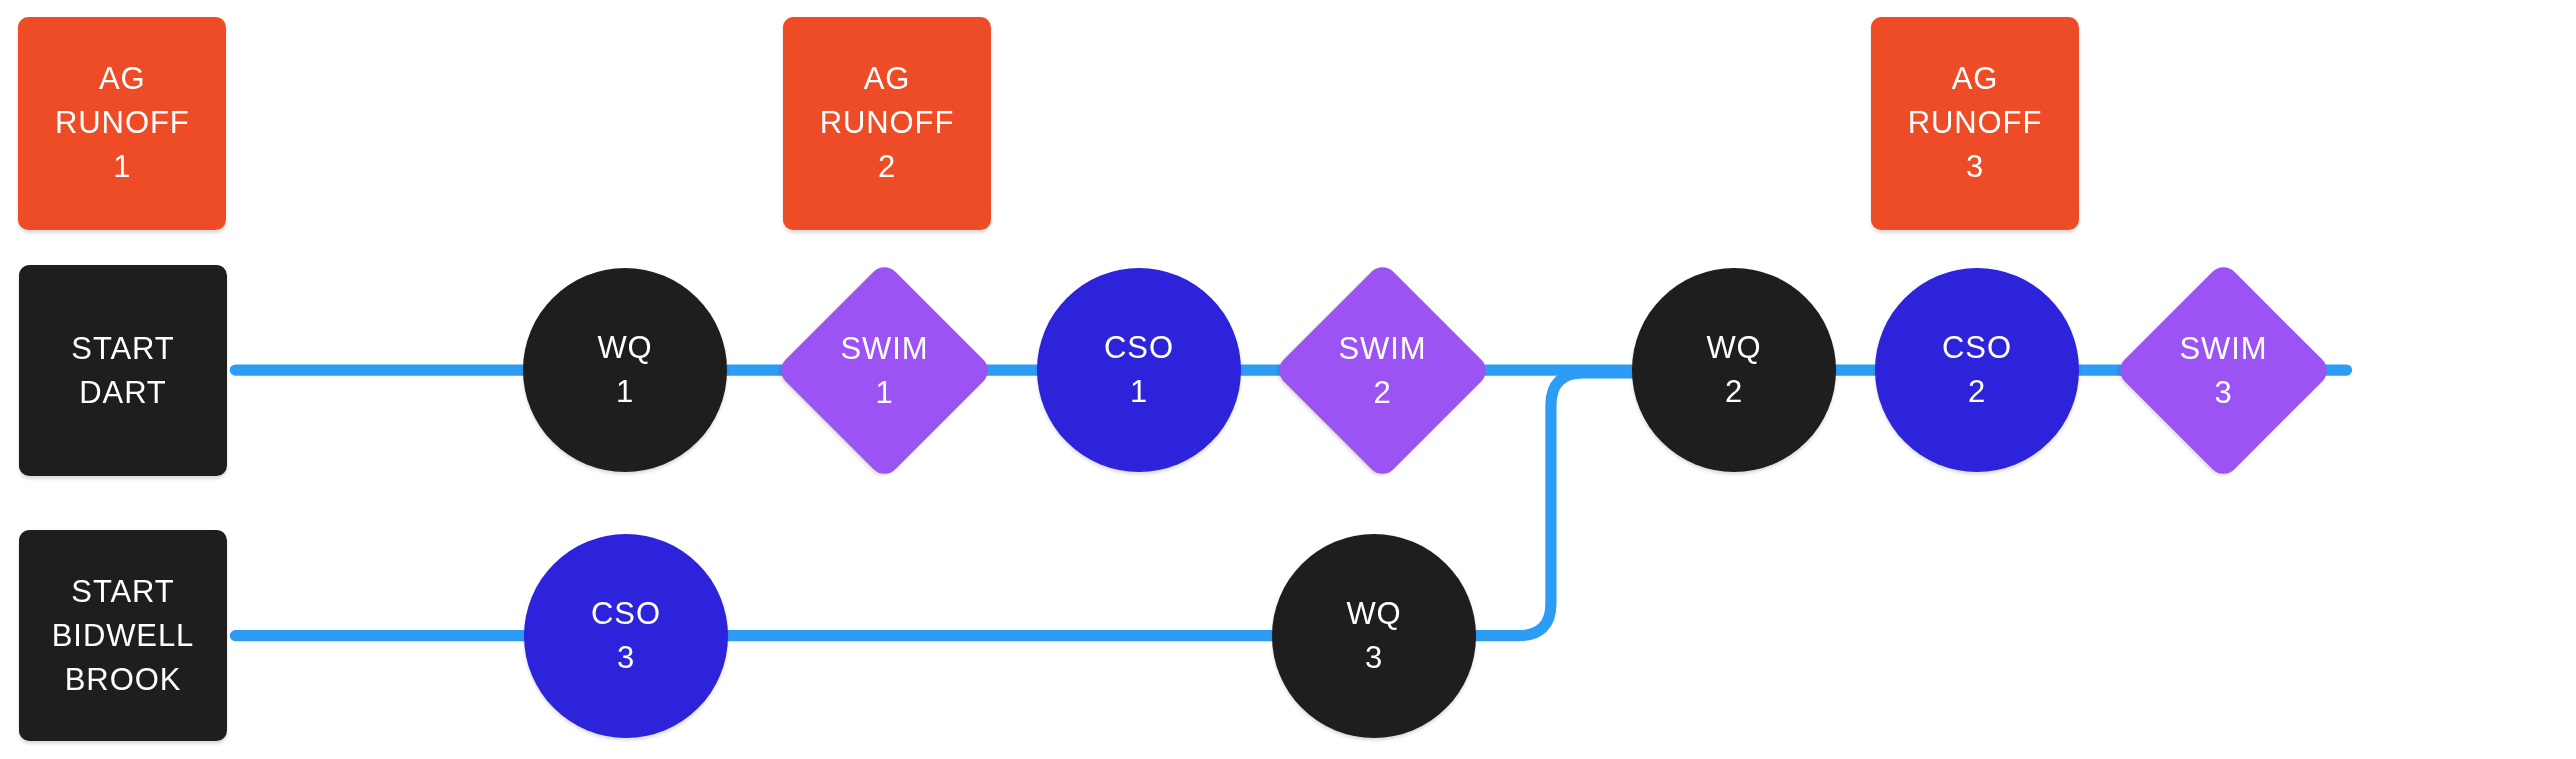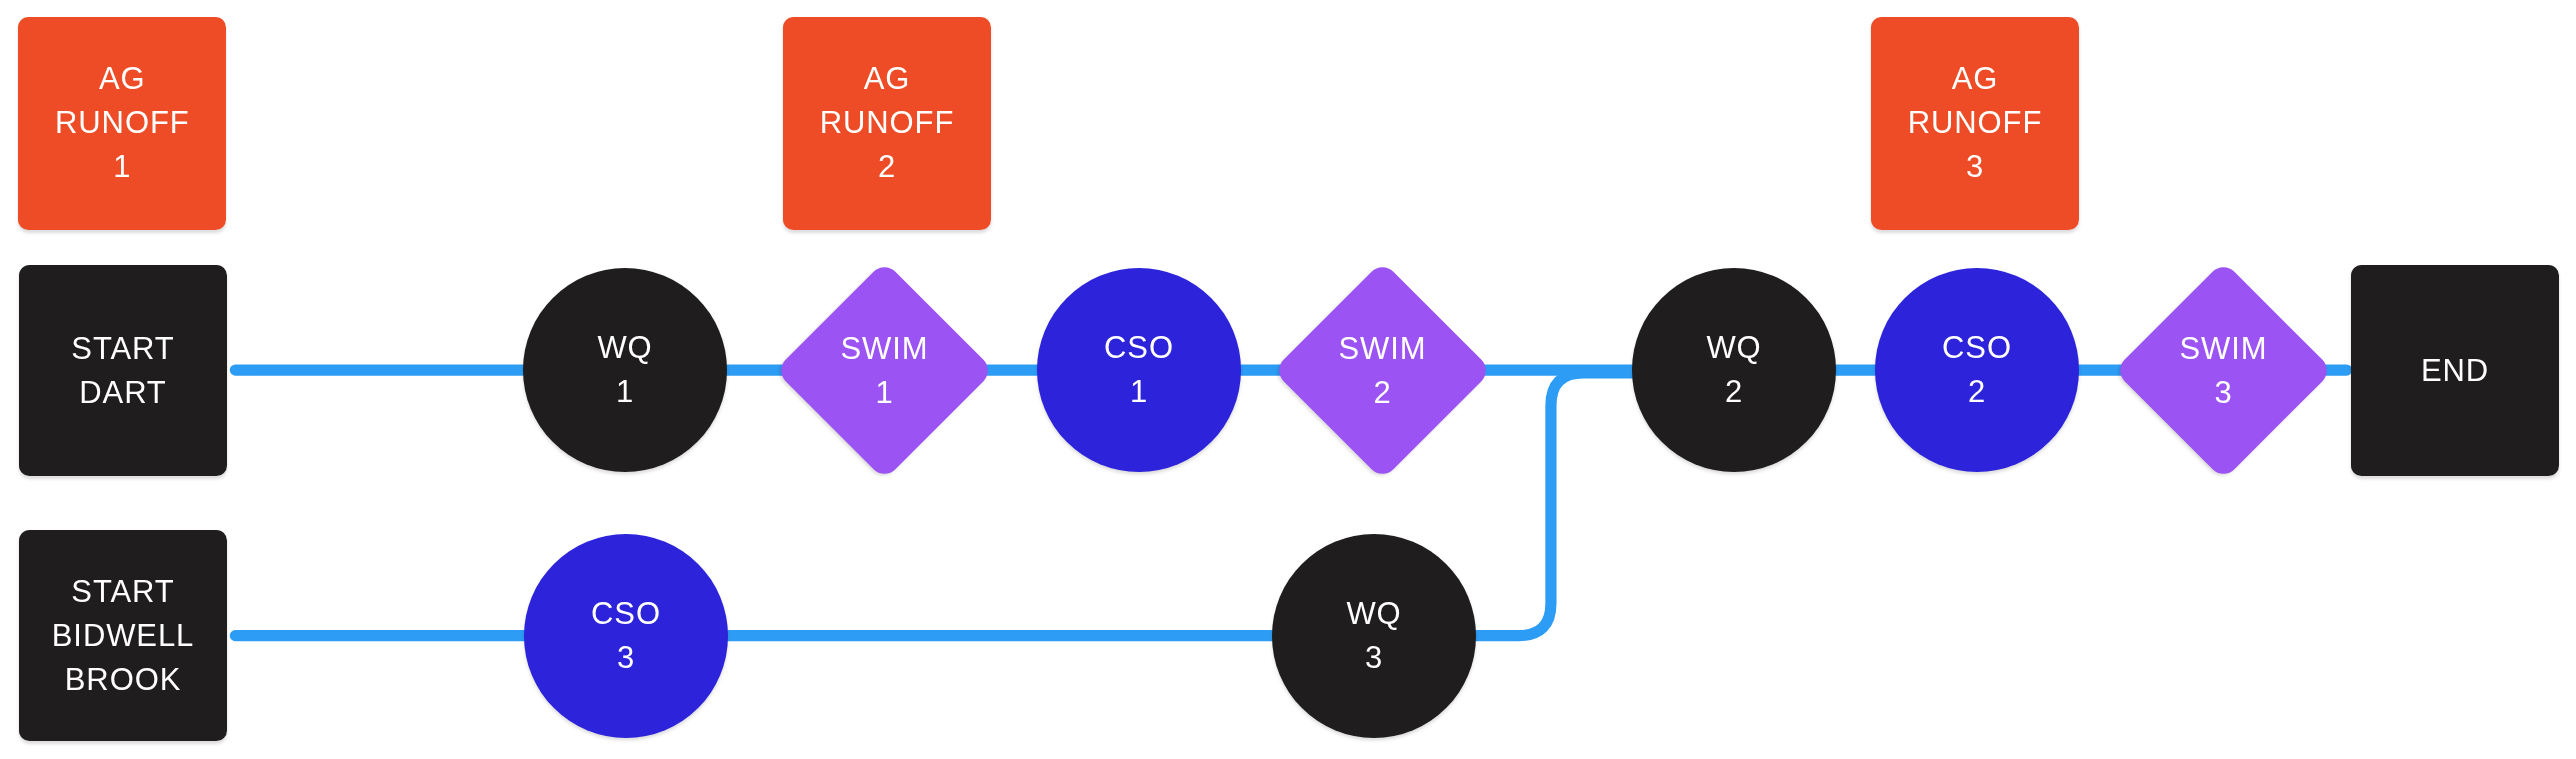--- a/index.html
+++ b/index.html
@@ -60,23 +60,20 @@
   </div>
   <div class="node box tall" style="left: 1871px; top: 16.5px; background: rgb(237, 76, 38);">
     <span class="label">AG
 RUNOFF
 3</span>
   </div>
   <div class="node box" style="left: 19px; top: 265px; background: rgb(31, 29, 30);">
     <span class="label">START
 DART</span>
   </div>
-  <div class="node box" style="left: 2351px; top: 265px; background: rgb(31, 29, 30);">
-    <span class="label">END</span>
-  </div>
   <div class="node box" style="left: 19px; top: 530px; background: rgb(31, 29, 30);">
     <span class="label">START
 BIDWELL
 BROOK</span>
   </div>
 
   <div class="node circle" style="left: 523px; top: 268px; background: rgb(31, 29, 30);">
     <span class="label">WQ
 1</span>
   </div>

